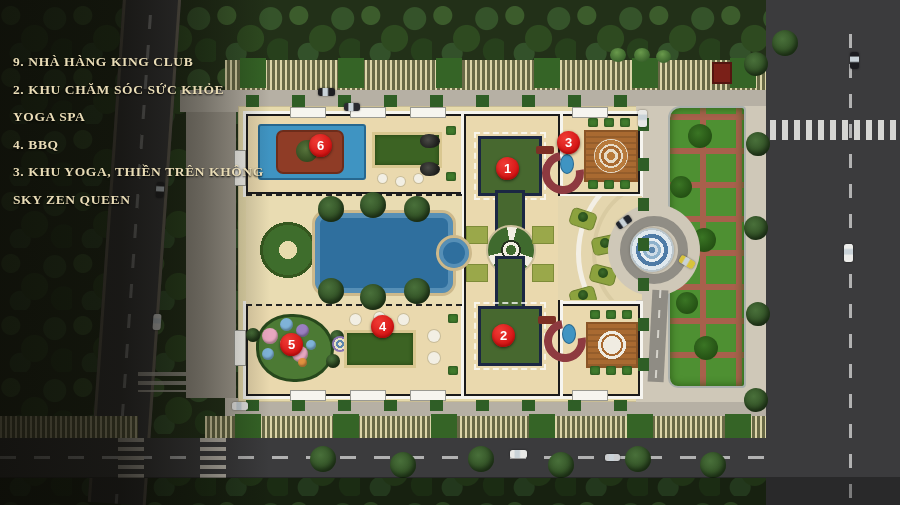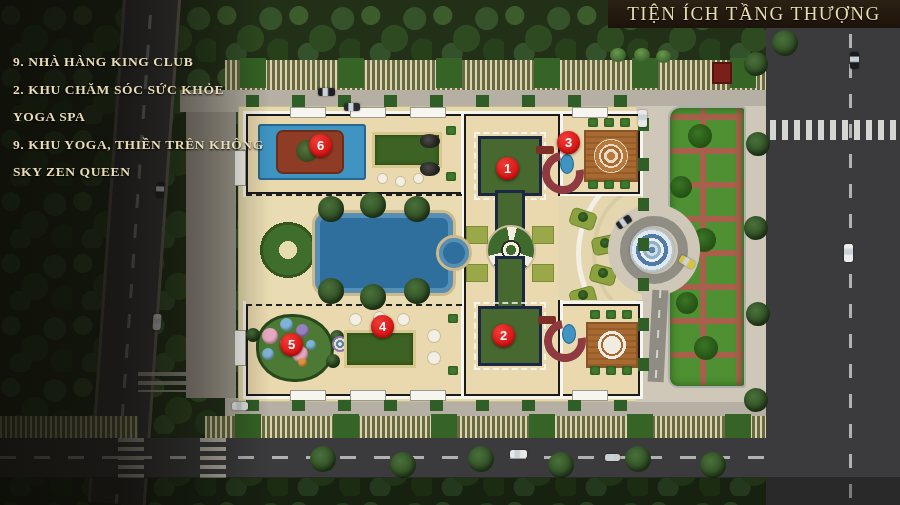--- a/index.html
+++ b/index.html
@@ -303,25 +303,25 @@
     <div class="abs car car-v" style="--c:#222226;left:156px;top:182px;width:8px;height:16px;transform:rotate(4deg);"></div>
   </div>
 
   <div class="abs shade-bottom"></div>
   <div class="abs shade-left"></div>
 
   <div class="abs legend">
     <div>9. NHÀ HÀNG KING CLUB</div>
     <div>2. KHU CHĂM SÓC SỨC KHỎE</div>
     <div>YOGA SPA</div>
-    <div>9. KHU YOGA, THIỀN TRÊN KHÔNG</div>
+    <div>4. BBQ</div>
+    <div>3. KHU YOGA, THIỀN TRÊN KHÔNG</div>
     <div>SKY ZEN QUEEN</div>
   </div>
 
-  <div class="abs title-bar">TIỆN ÍCH TẦNG THƯỢNG</div>
 
   <div class="abs marker" style="left:496px;top:157px;">1</div>
   <div class="abs marker" style="left:492px;top:324px;">2</div>
   <div class="abs marker" style="left:557px;top:131px;">3</div>
   <div class="abs marker" style="left:371px;top:315px;">4</div>
   <div class="abs marker" style="left:280px;top:333px;">5</div>
   <div class="abs marker" style="left:309px;top:134px;">6</div>
 
 </div>
 

